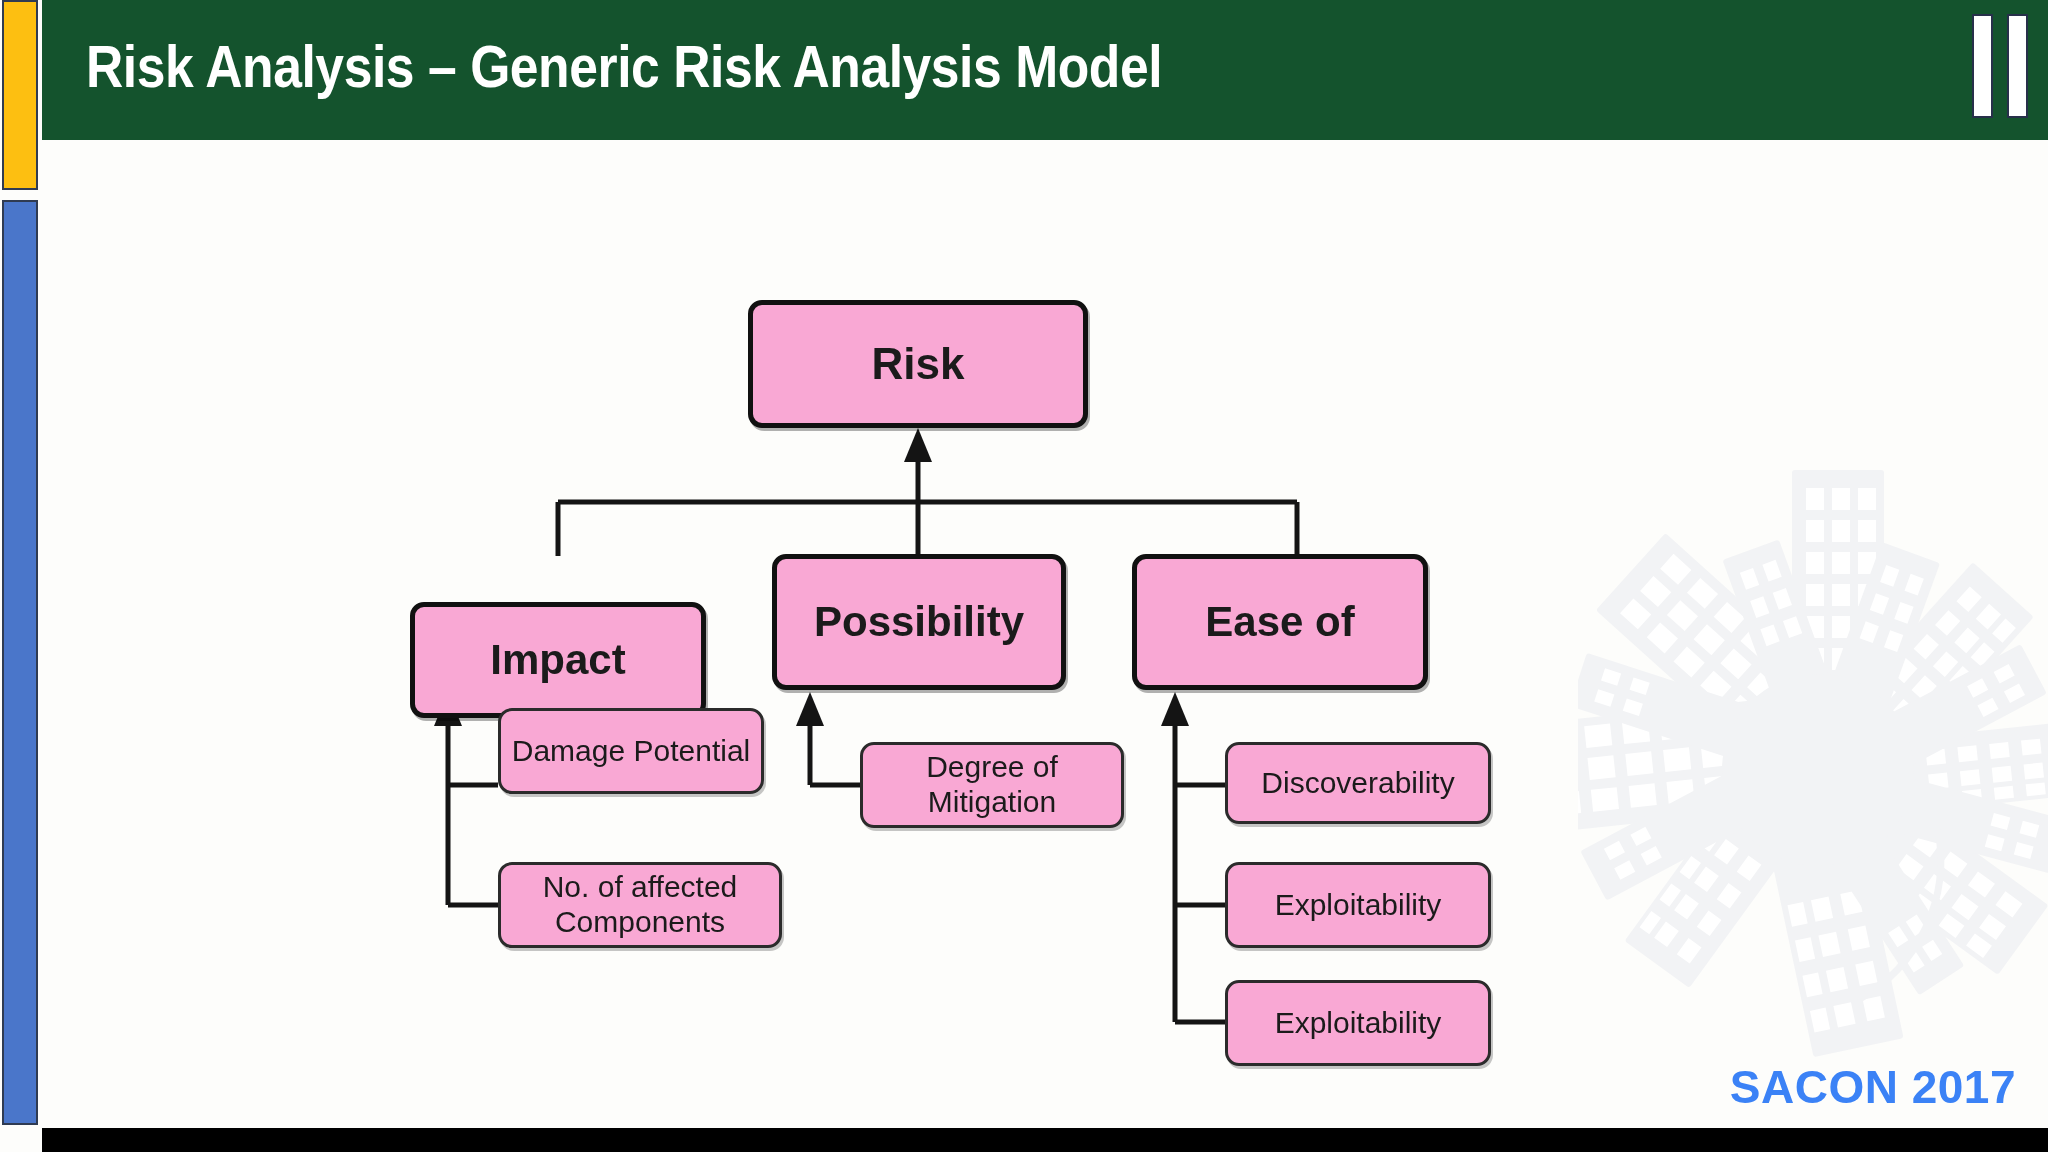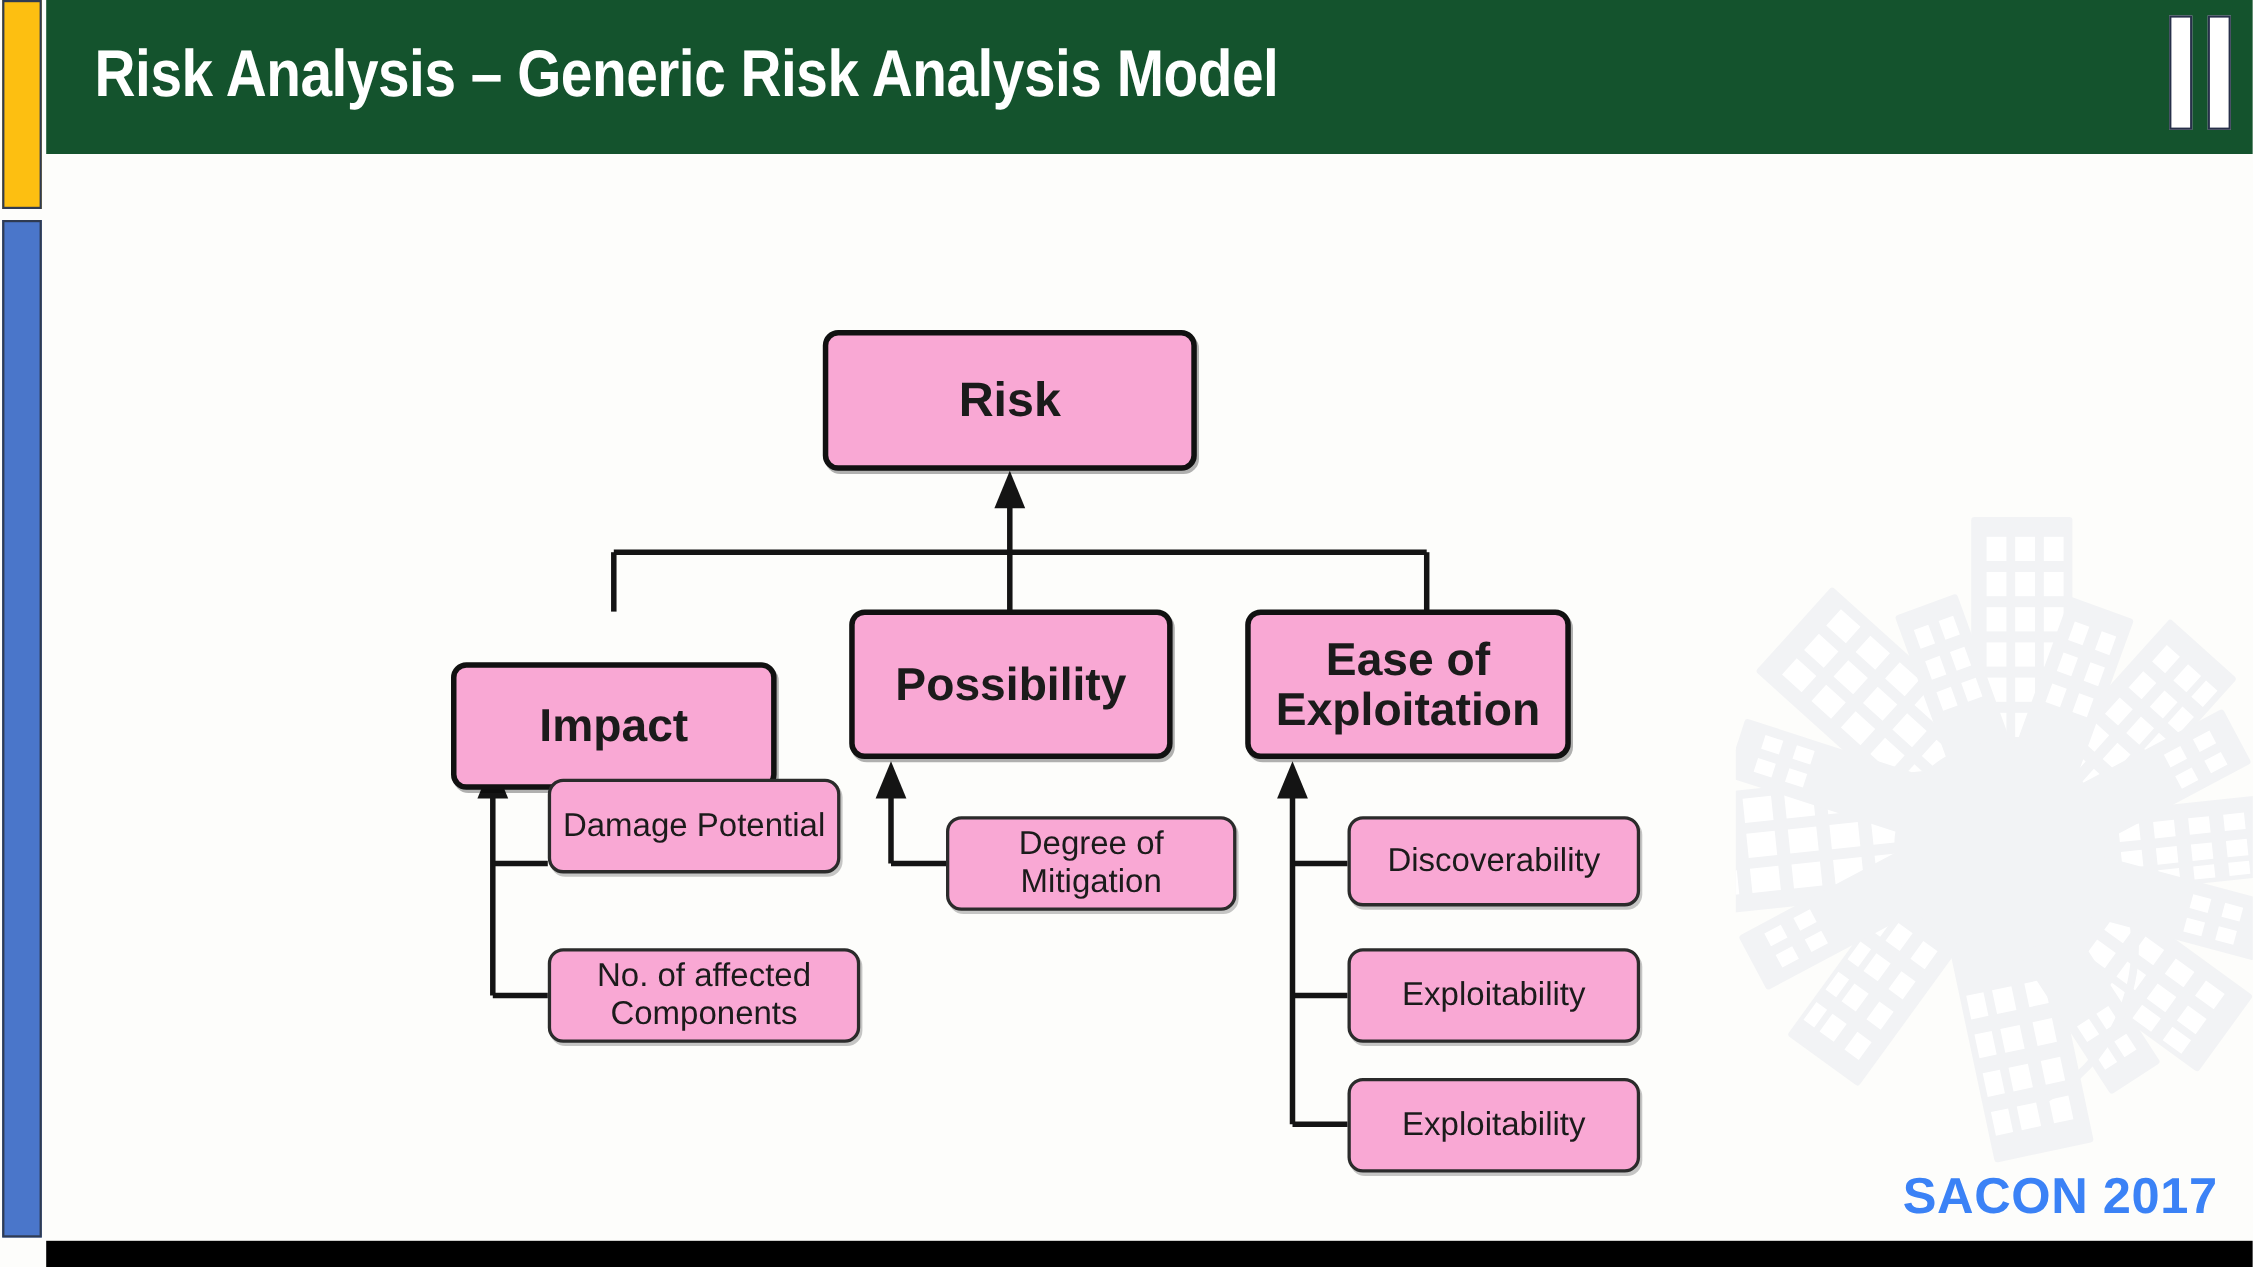--- a/index.html
+++ b/index.html
@@ -443,21 +443,20 @@
   <span>Impact</span>
 </div>
 
 <div class="node level2" style="left:772px; top:554px; width:294px; height:136px;">
   <span>Possibility</span>
 </div>
 
 <div class="node level2" style="left:1132px; top:554px; width:296px; height:136px;">
   <span>
     <span>Ease of</span><br>
-    <span>Exploitation</span>
   </span>
 </div>
 
 <div class="node leaf" style="left:498px; top:708px; width:266px; height:86px;">
   <span>Damage Potential</span>
 </div>
 
 <div class="node leaf" style="left:498px; top:862px; width:284px; height:86px;">
   <span>
     <span>No. of affected</span><br>

